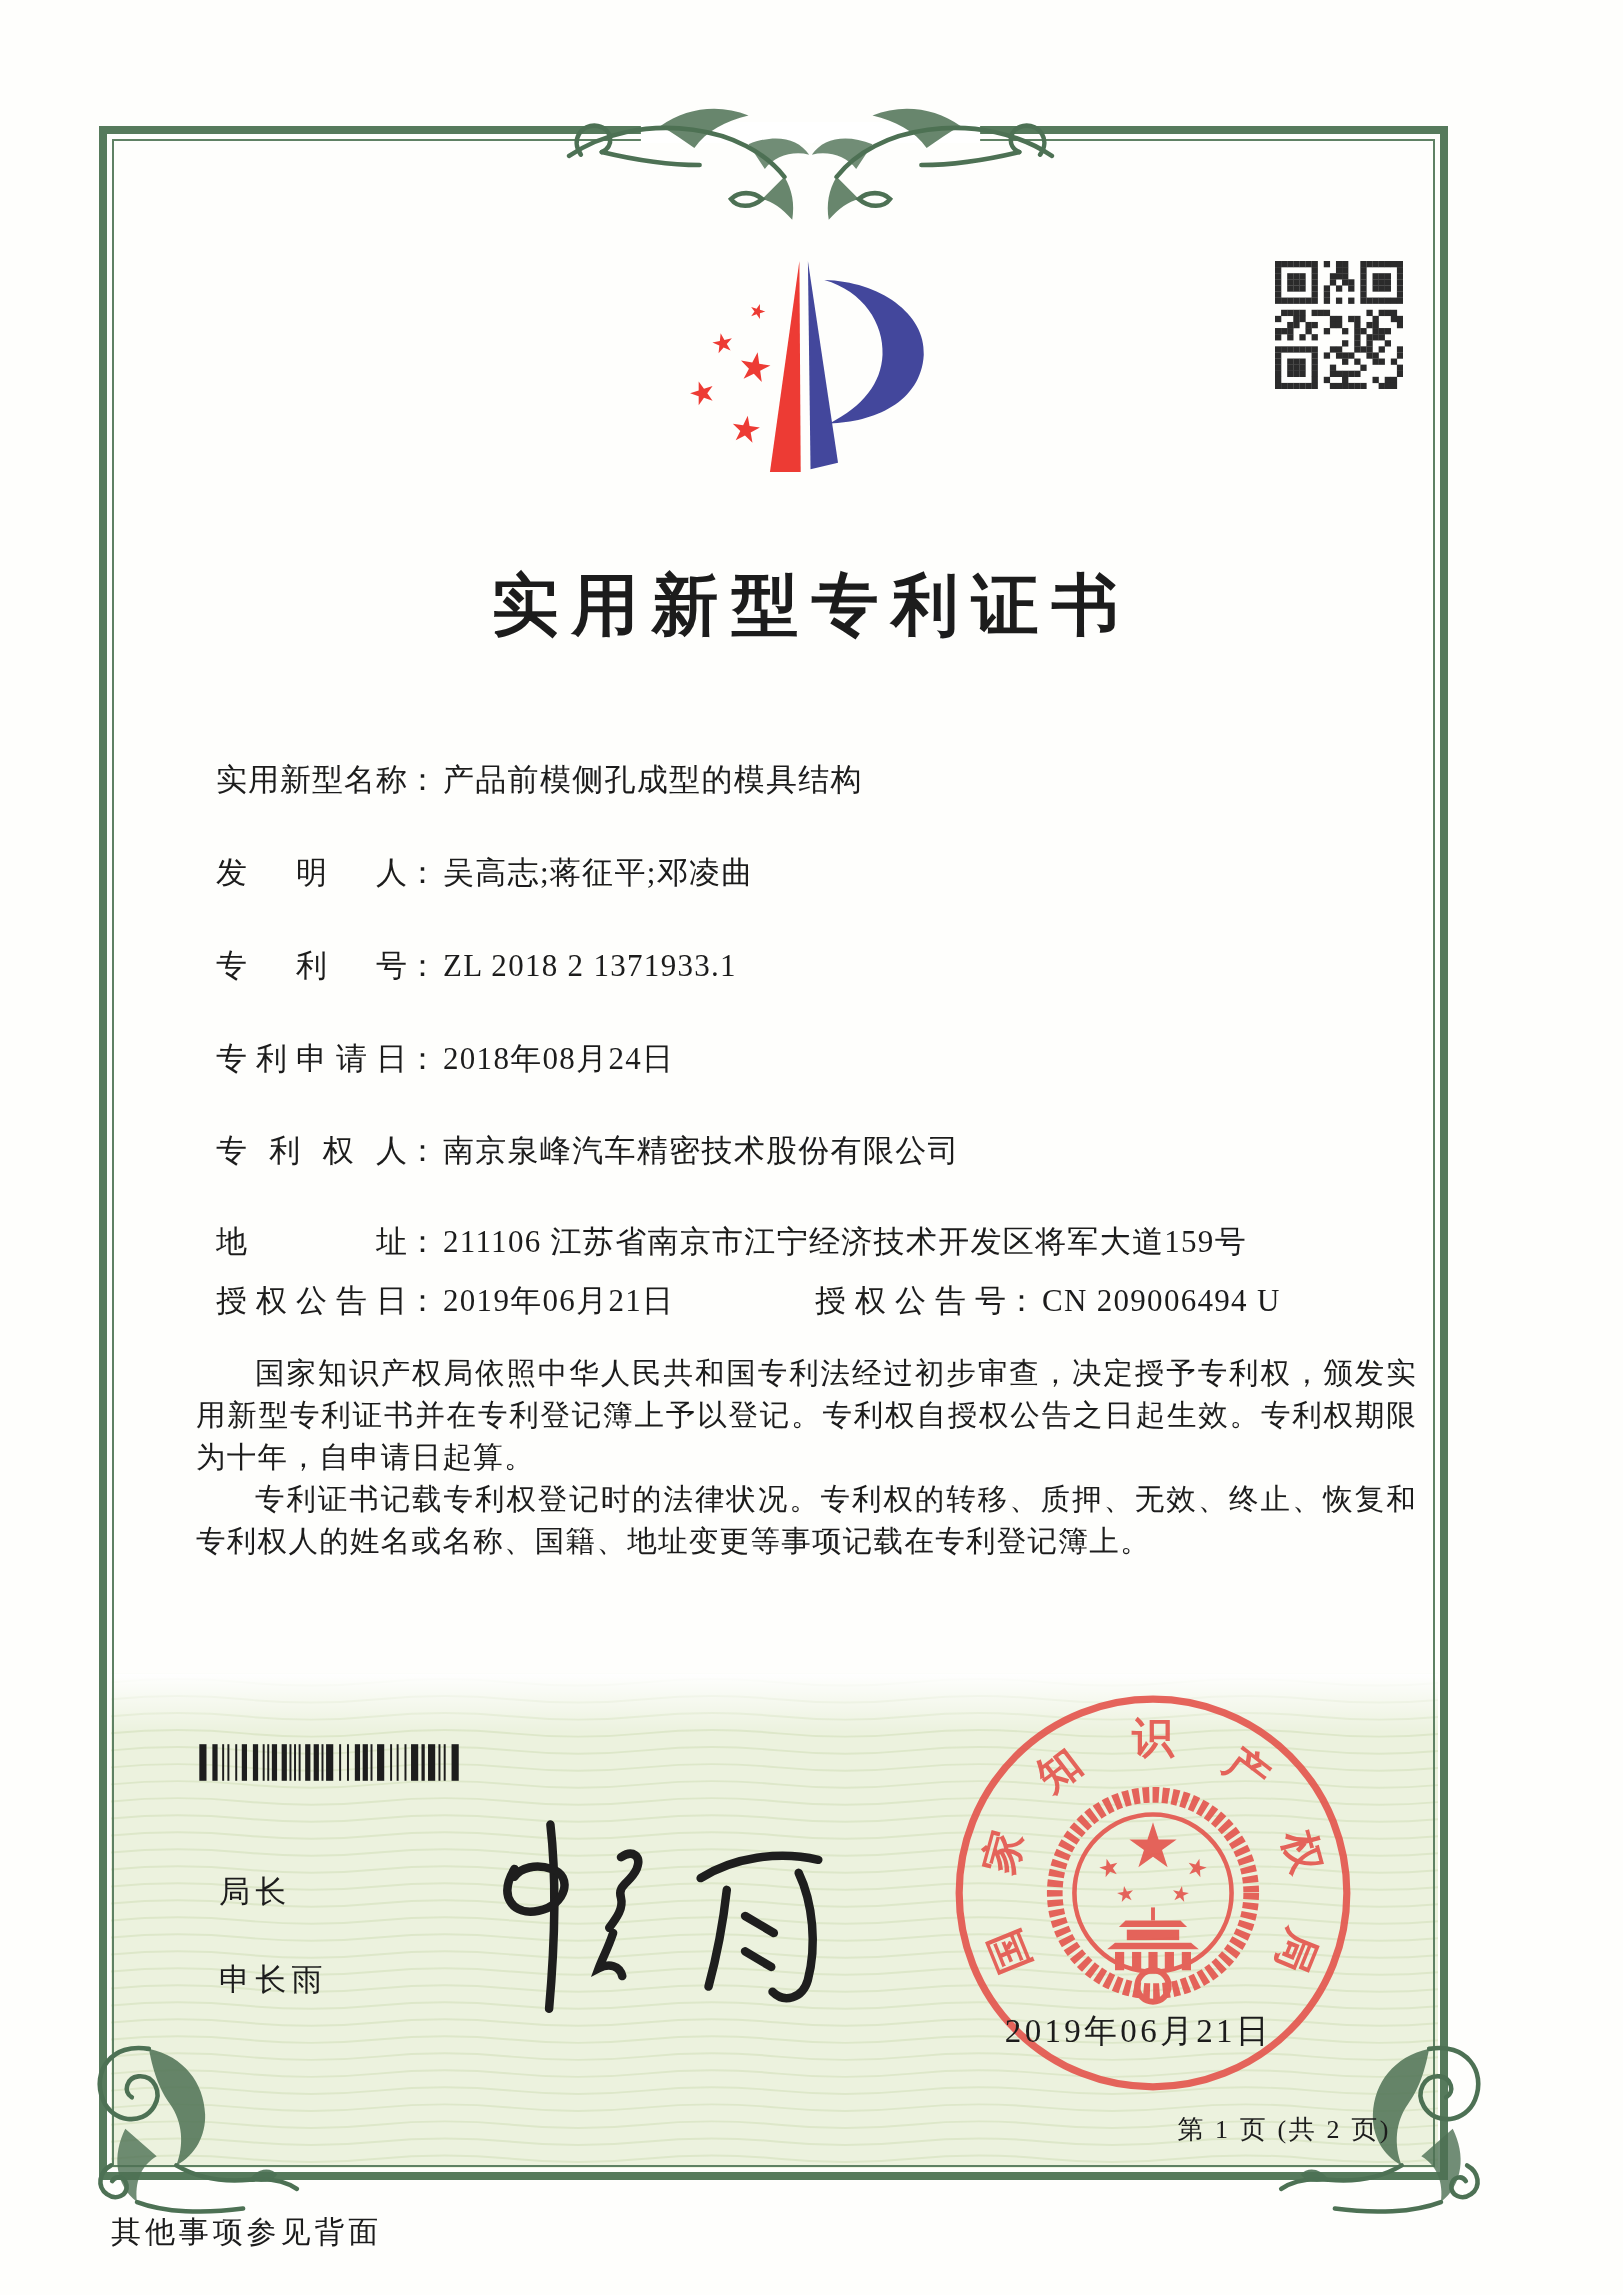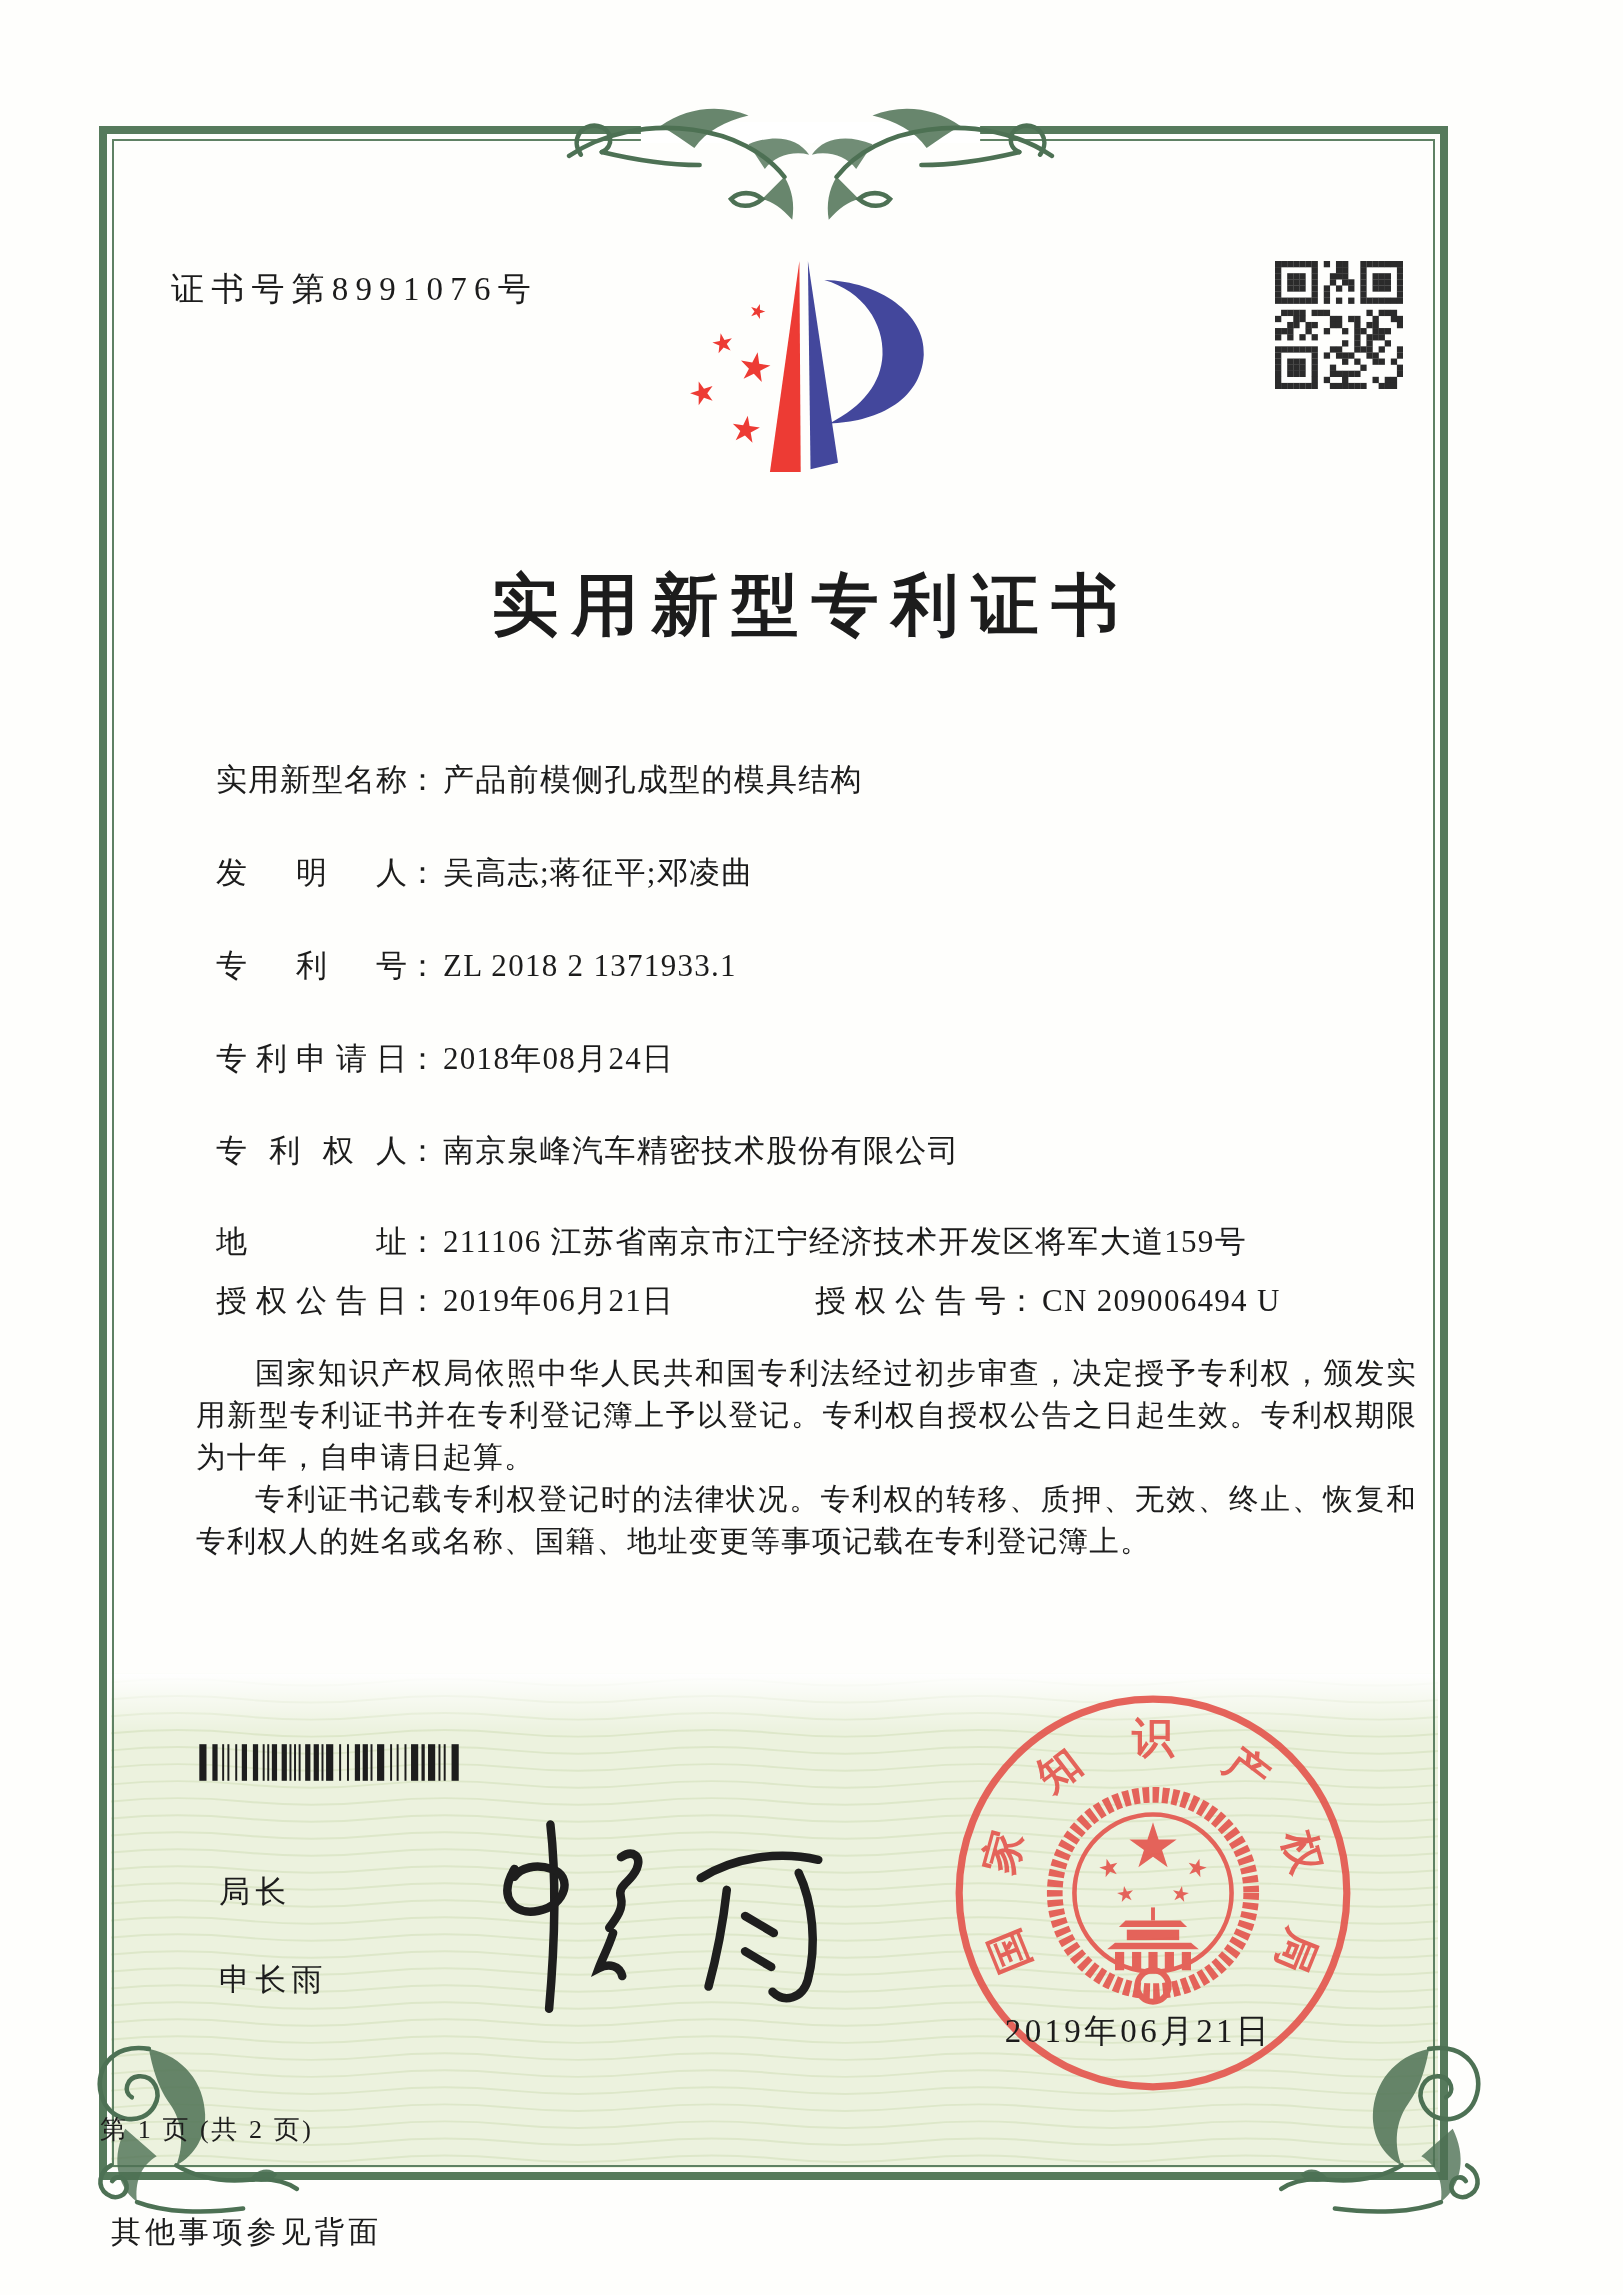--- a/index.html
+++ b/index.html
@@ -32,21 +32,21 @@
   .paras{position:absolute;left:196px;top:1352px;width:1221px;font-size:29.5px;line-height:42px;text-align:justify;letter-spacing:1.3px;}
   .paras p{margin:0;text-indent:2em;}
   .barcode{position:absolute;left:198px;top:1744px;}
   .sig-title{position:absolute;left:219px;top:1871px;font-size:31px;letter-spacing:5.2px;}
   .sig-name{position:absolute;left:219px;top:1940px;font-size:31px;letter-spacing:5.2px;margin-top:19px;}
   .signature{position:absolute;left:452px;top:1818px;}
   .seal{position:absolute;left:950px;top:1690px;width:406px;height:406px;opacity:.9;}
   .seal-ring{position:absolute;left:0;top:0;width:406px;height:406px;}
   .seal-char{position:absolute;left:203px;top:203px;font-size:42px;font-weight:bold;color:var(--seal_red);}
   .seal-date{position:absolute;left:962px;top:2009px;width:353px;text-align:center;font-size:33px;letter-spacing:3.3px;}
-  .page-info{position:absolute;left:100px;top:2112px;width:1270px;text-align:left;font-size:26px;letter-spacing:2.6px;}
+  .page-info{position:absolute;left:115px;top:2112px;width:1270px;text-align:right;font-size:26px;letter-spacing:2.6px;padding-left:6px;}
   .back-note{position:absolute;left:111px;top:2212px;width:1296px;font-size:30px;letter-spacing:3.9px;}
   .orn{position:absolute;}
   .orn-top{left:562px;top:92px;}
   .orn-bl{left:86px;top:2037px;}
   .orn-br{left:1276px;top:2037px;}
 </style>
 </head>
 <body>
 
 <svg width="0" height="0" style="position:absolute" aria-hidden="true">
@@ -131,21 +131,20 @@
     <svg width="216" height="190" viewBox="0 0 330 290">
         <use href="#corner-orn"></use>
       </svg>
   </div>
   <div class="orn orn-br">
     <svg width="216" height="190" viewBox="0 0 330 290">
         <use href="#corner-orn" transform="translate(330 0) scale(-1 1)"></use>
       </svg>
   </div>
 
-  <div class="cert-no">证书号第8991076号</div>
 
   <div class="logo">
     <svg width="252" height="223" viewBox="0 0 385 340">
       <path d="M187,9 L142,331 L189,331 Z" fill="var(--logo_red)"></path>
       <path d="M200,9 L204,327 L246,317 Z" fill="var(--logo_blue)"></path>
       <path d="M225,38 C310,40 380,90 377,152 C373,225 300,255 233,257 C285,230 312,195 314,152 C316,105 285,55 225,38 Z" fill="var(--logo_blue)"></path>
       <use href="#star5" transform="translate(123,86) scale(12) rotate(18)" fill="var(--logo_red)"></use>
       <use href="#star5" transform="translate(70,135) scale(16) rotate(-12)" fill="var(--logo_red)"></use>
       <use href="#star5" transform="translate(119,172) scale(24) rotate(10)" fill="var(--logo_red)"></use>
       <use href="#star5" transform="translate(39,211) scale(19) rotate(-18)" fill="var(--logo_red)"></use>

